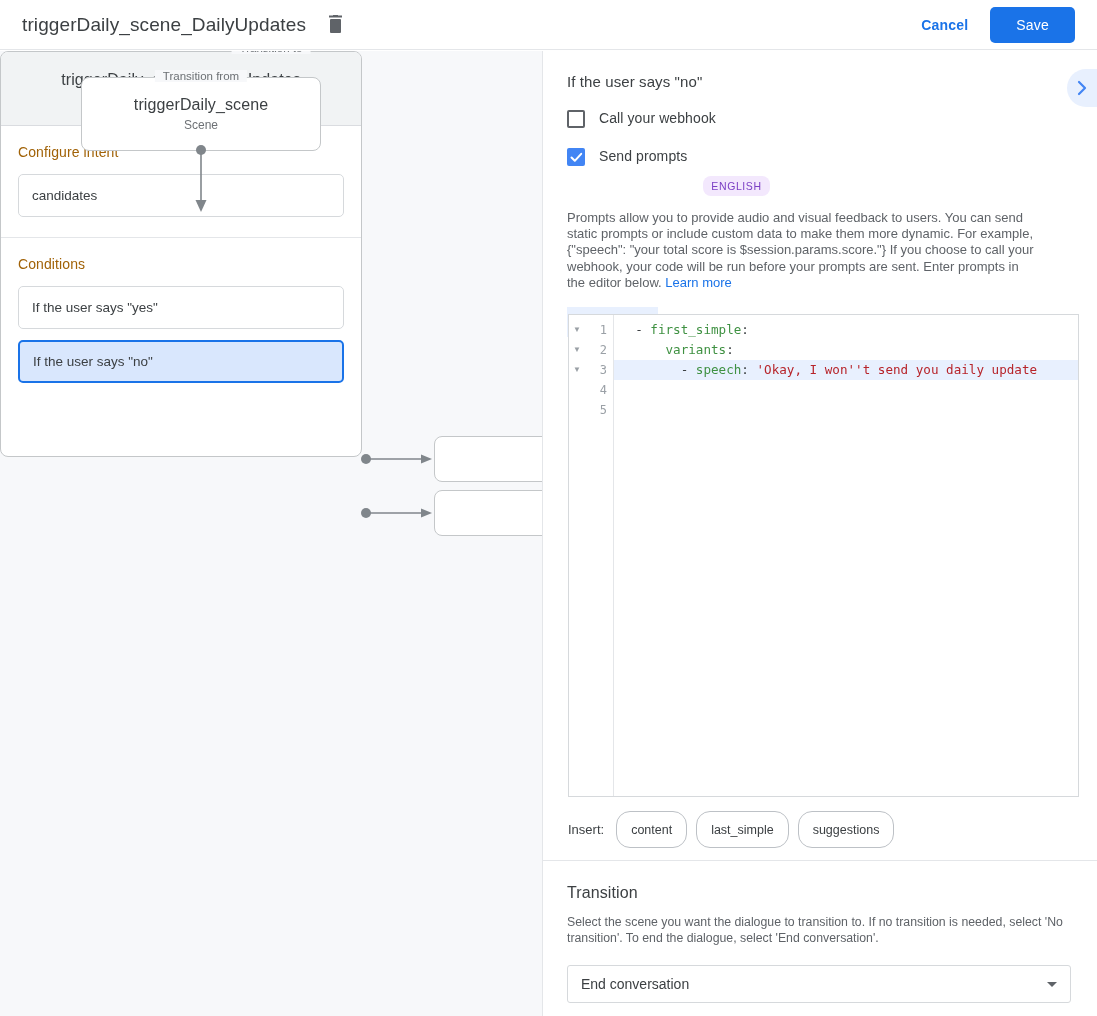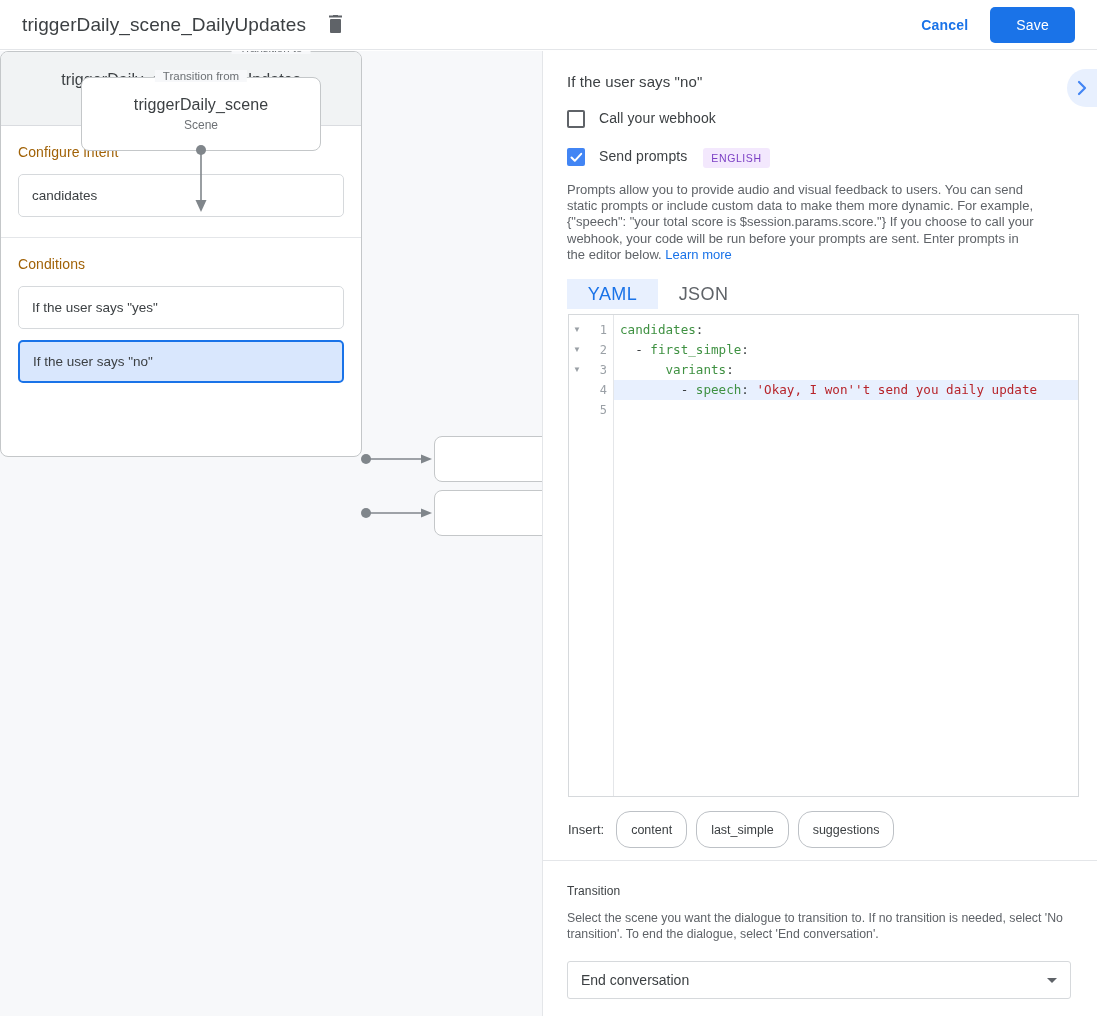--- a/index.html
+++ b/index.html
@@ -222,22 +222,23 @@
     font-weight: 500;
     letter-spacing: .1px;
   }
   #lang-badge {
     margin-left: 16px;
     background: #f3e8fd;
     color: #7b3fc4;
     font-size: 10.5px;
     letter-spacing: .6px;
     padding: 4px 8px;
-    border-radius: 3px;
+    border-radius: 8px;
     font-weight: 500;
+    margin-top: 28px;
   }
 
   #prompts-desc {
     padding: 0 24px;
     margin-top: 14px;
     font-size: 13px;
     line-height: 16.2px;
     color: #5f6368;
     max-width: 520px;
   }
@@ -357,21 +358,21 @@
     width: 555px; height: 1px;
     background: #e4e6e9;
   }
 
   #transition-section {
     position: absolute;
     left: 24px; top: 833px;
     width: 512px;
   }
   #transition-heading {
-    font-size: 12px;
+    font-size: 16px;
     color: #3c4043;
     letter-spacing: .1px;
   }
   #transition-desc {
     margin-top: 12px;
     font-size: 12.3px;
     line-height: 16.2px;
     color: #5f6368;
     max-width: 500px;
   }
@@ -509,21 +510,20 @@
           <span class="lnum">3</span>
         </div>
       <div class="gutter-row">
           <span class="lnum">4</span>
         </div>
       <div class="gutter-row">
           <span class="lnum">5</span>
         </div>
     </div>
     <div id="code">
-      <div class="code-line"><span class="tok-key">candidates</span><span class="tok-punct">:</span></div>
       <div class="code-line"><span class="tok-punct">  </span><span class="tok-punct">- </span><span class="tok-key">first_simple</span><span class="tok-punct">:</span></div>
       <div class="code-line"><span class="tok-punct">      </span><span class="tok-key">variants</span><span class="tok-punct">:</span></div>
       <div class="code-line hl"><span class="tok-punct">        </span><span class="tok-punct">- </span><span class="tok-key">speech</span><span class="tok-punct">: </span><span class="tok-str">'Okay, I won''t send you daily update</span></div>
       <div class="code-line"><span></span></div>
     </div>
   </div>
 
   <div id="insert-row">
     <div id="insert-label">Insert:</div>
     <button class="chip">content</button>

